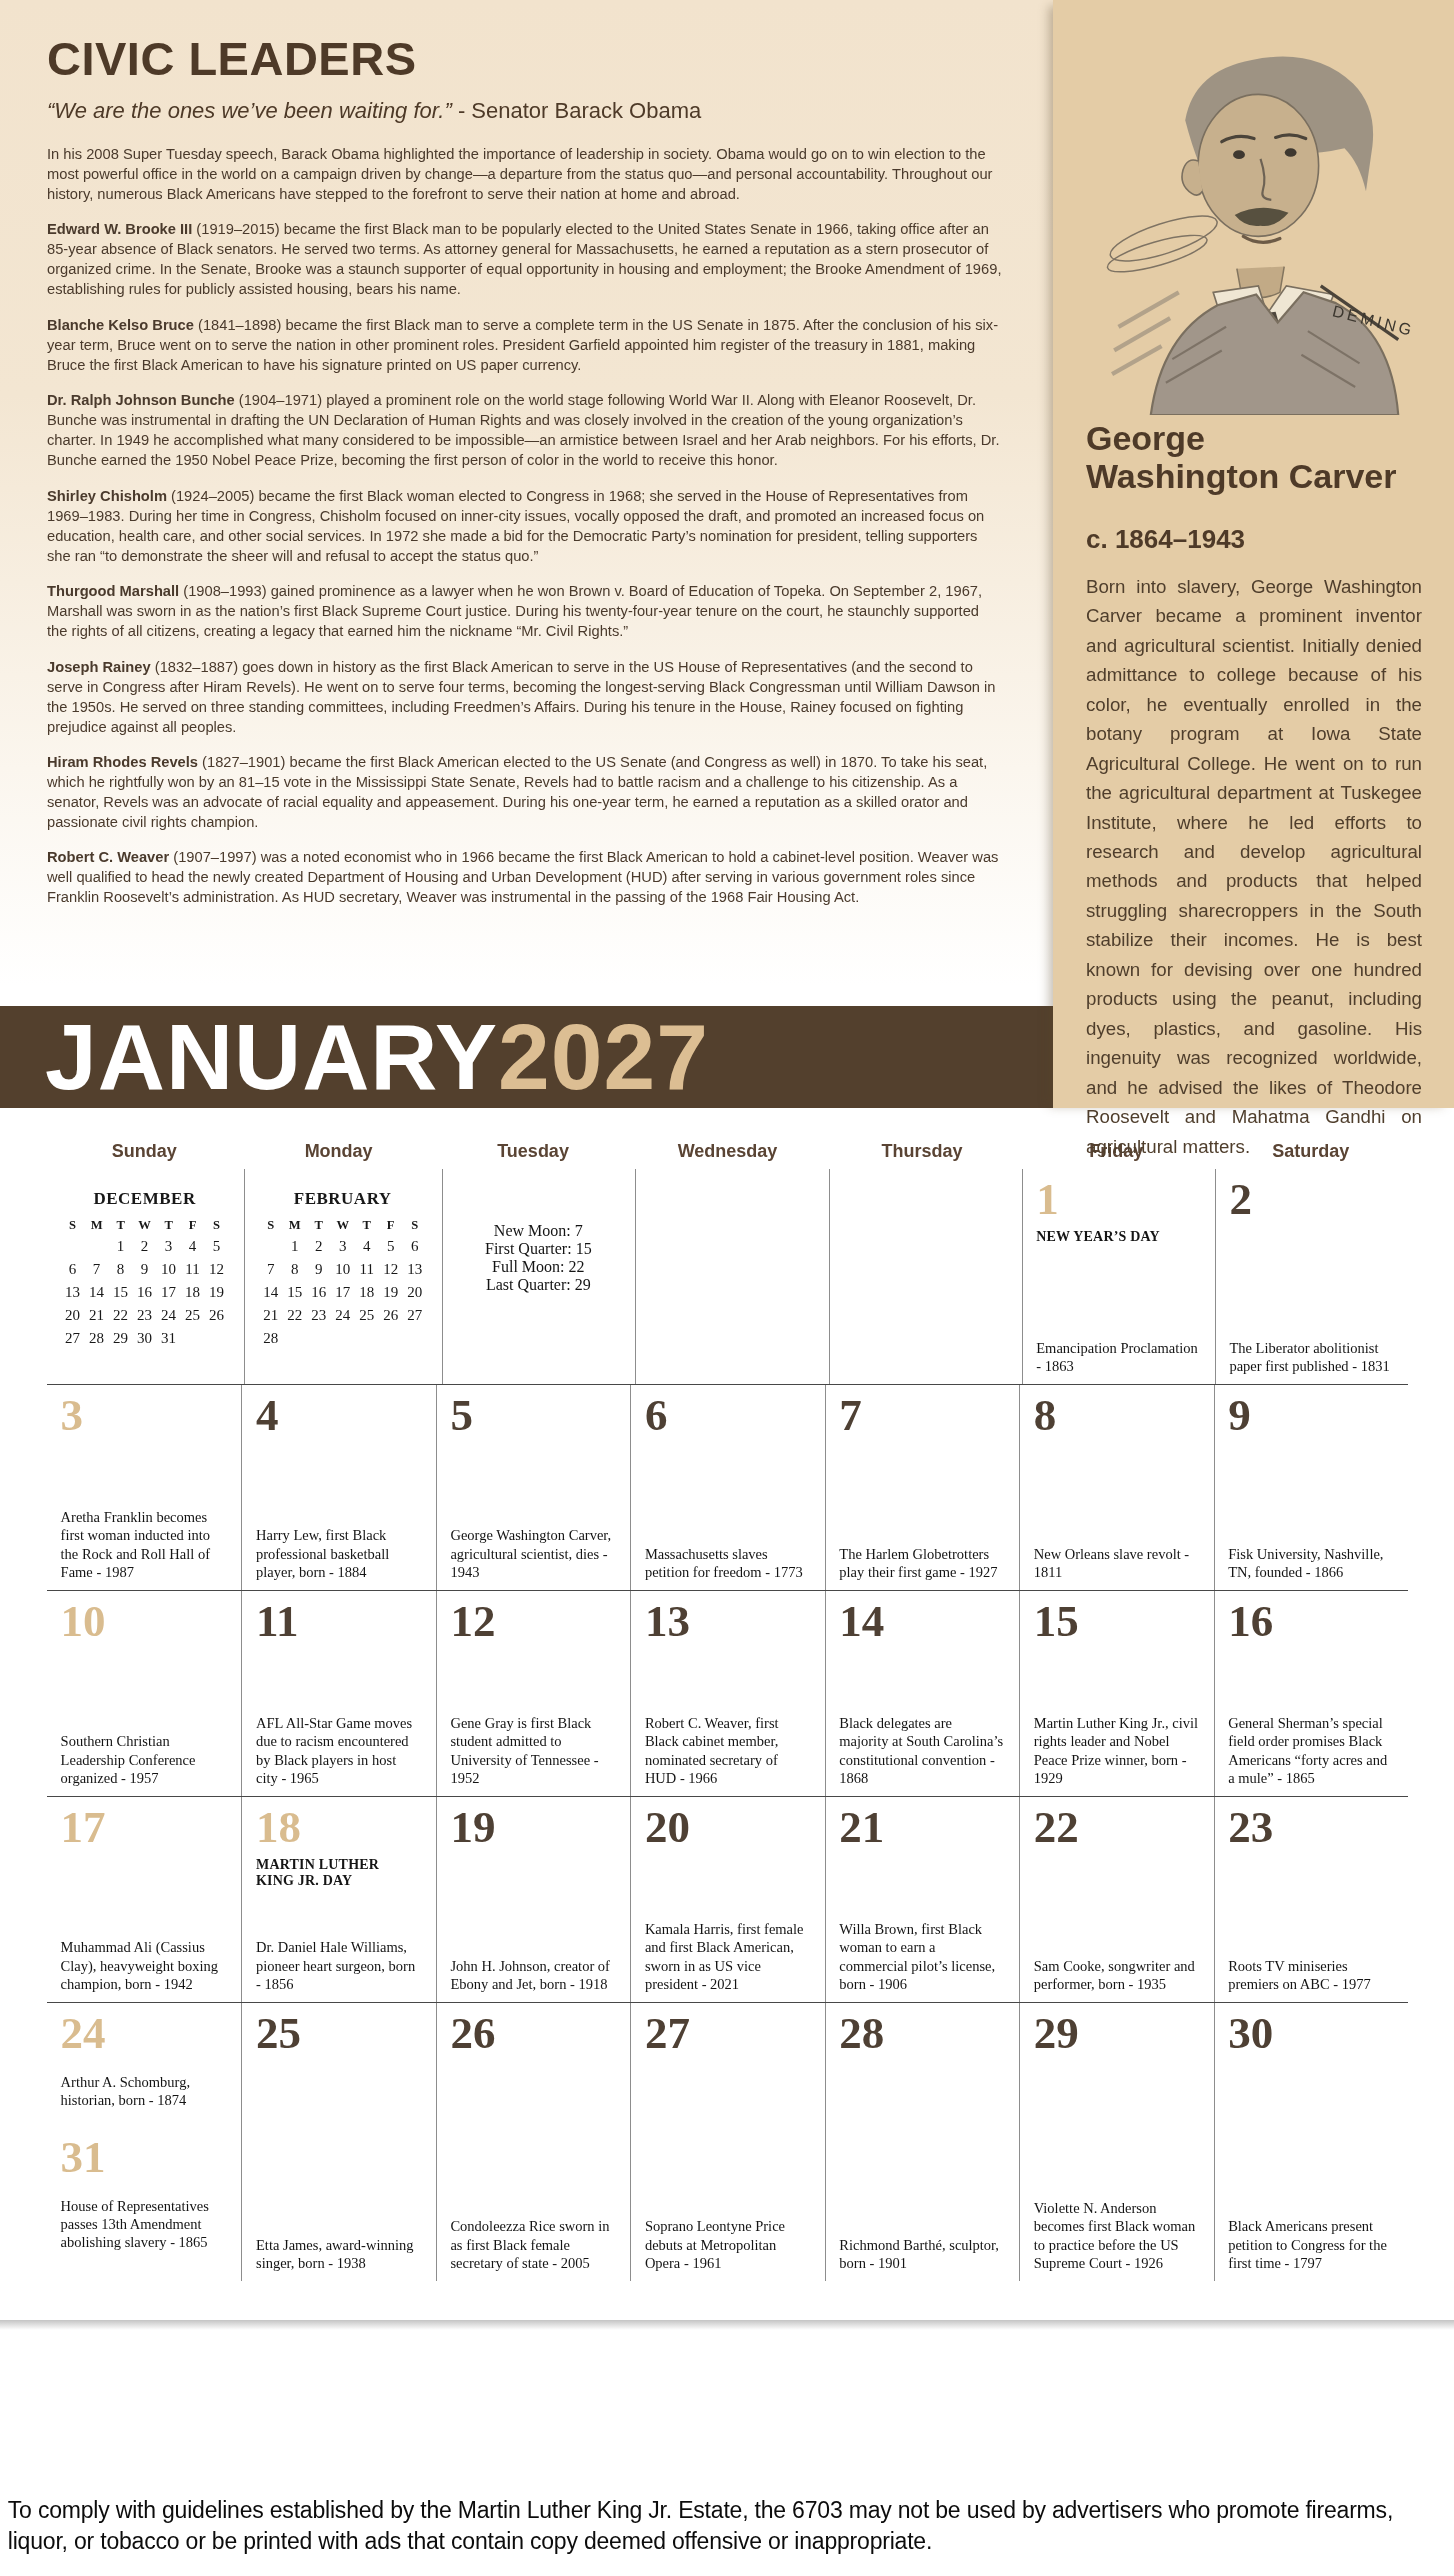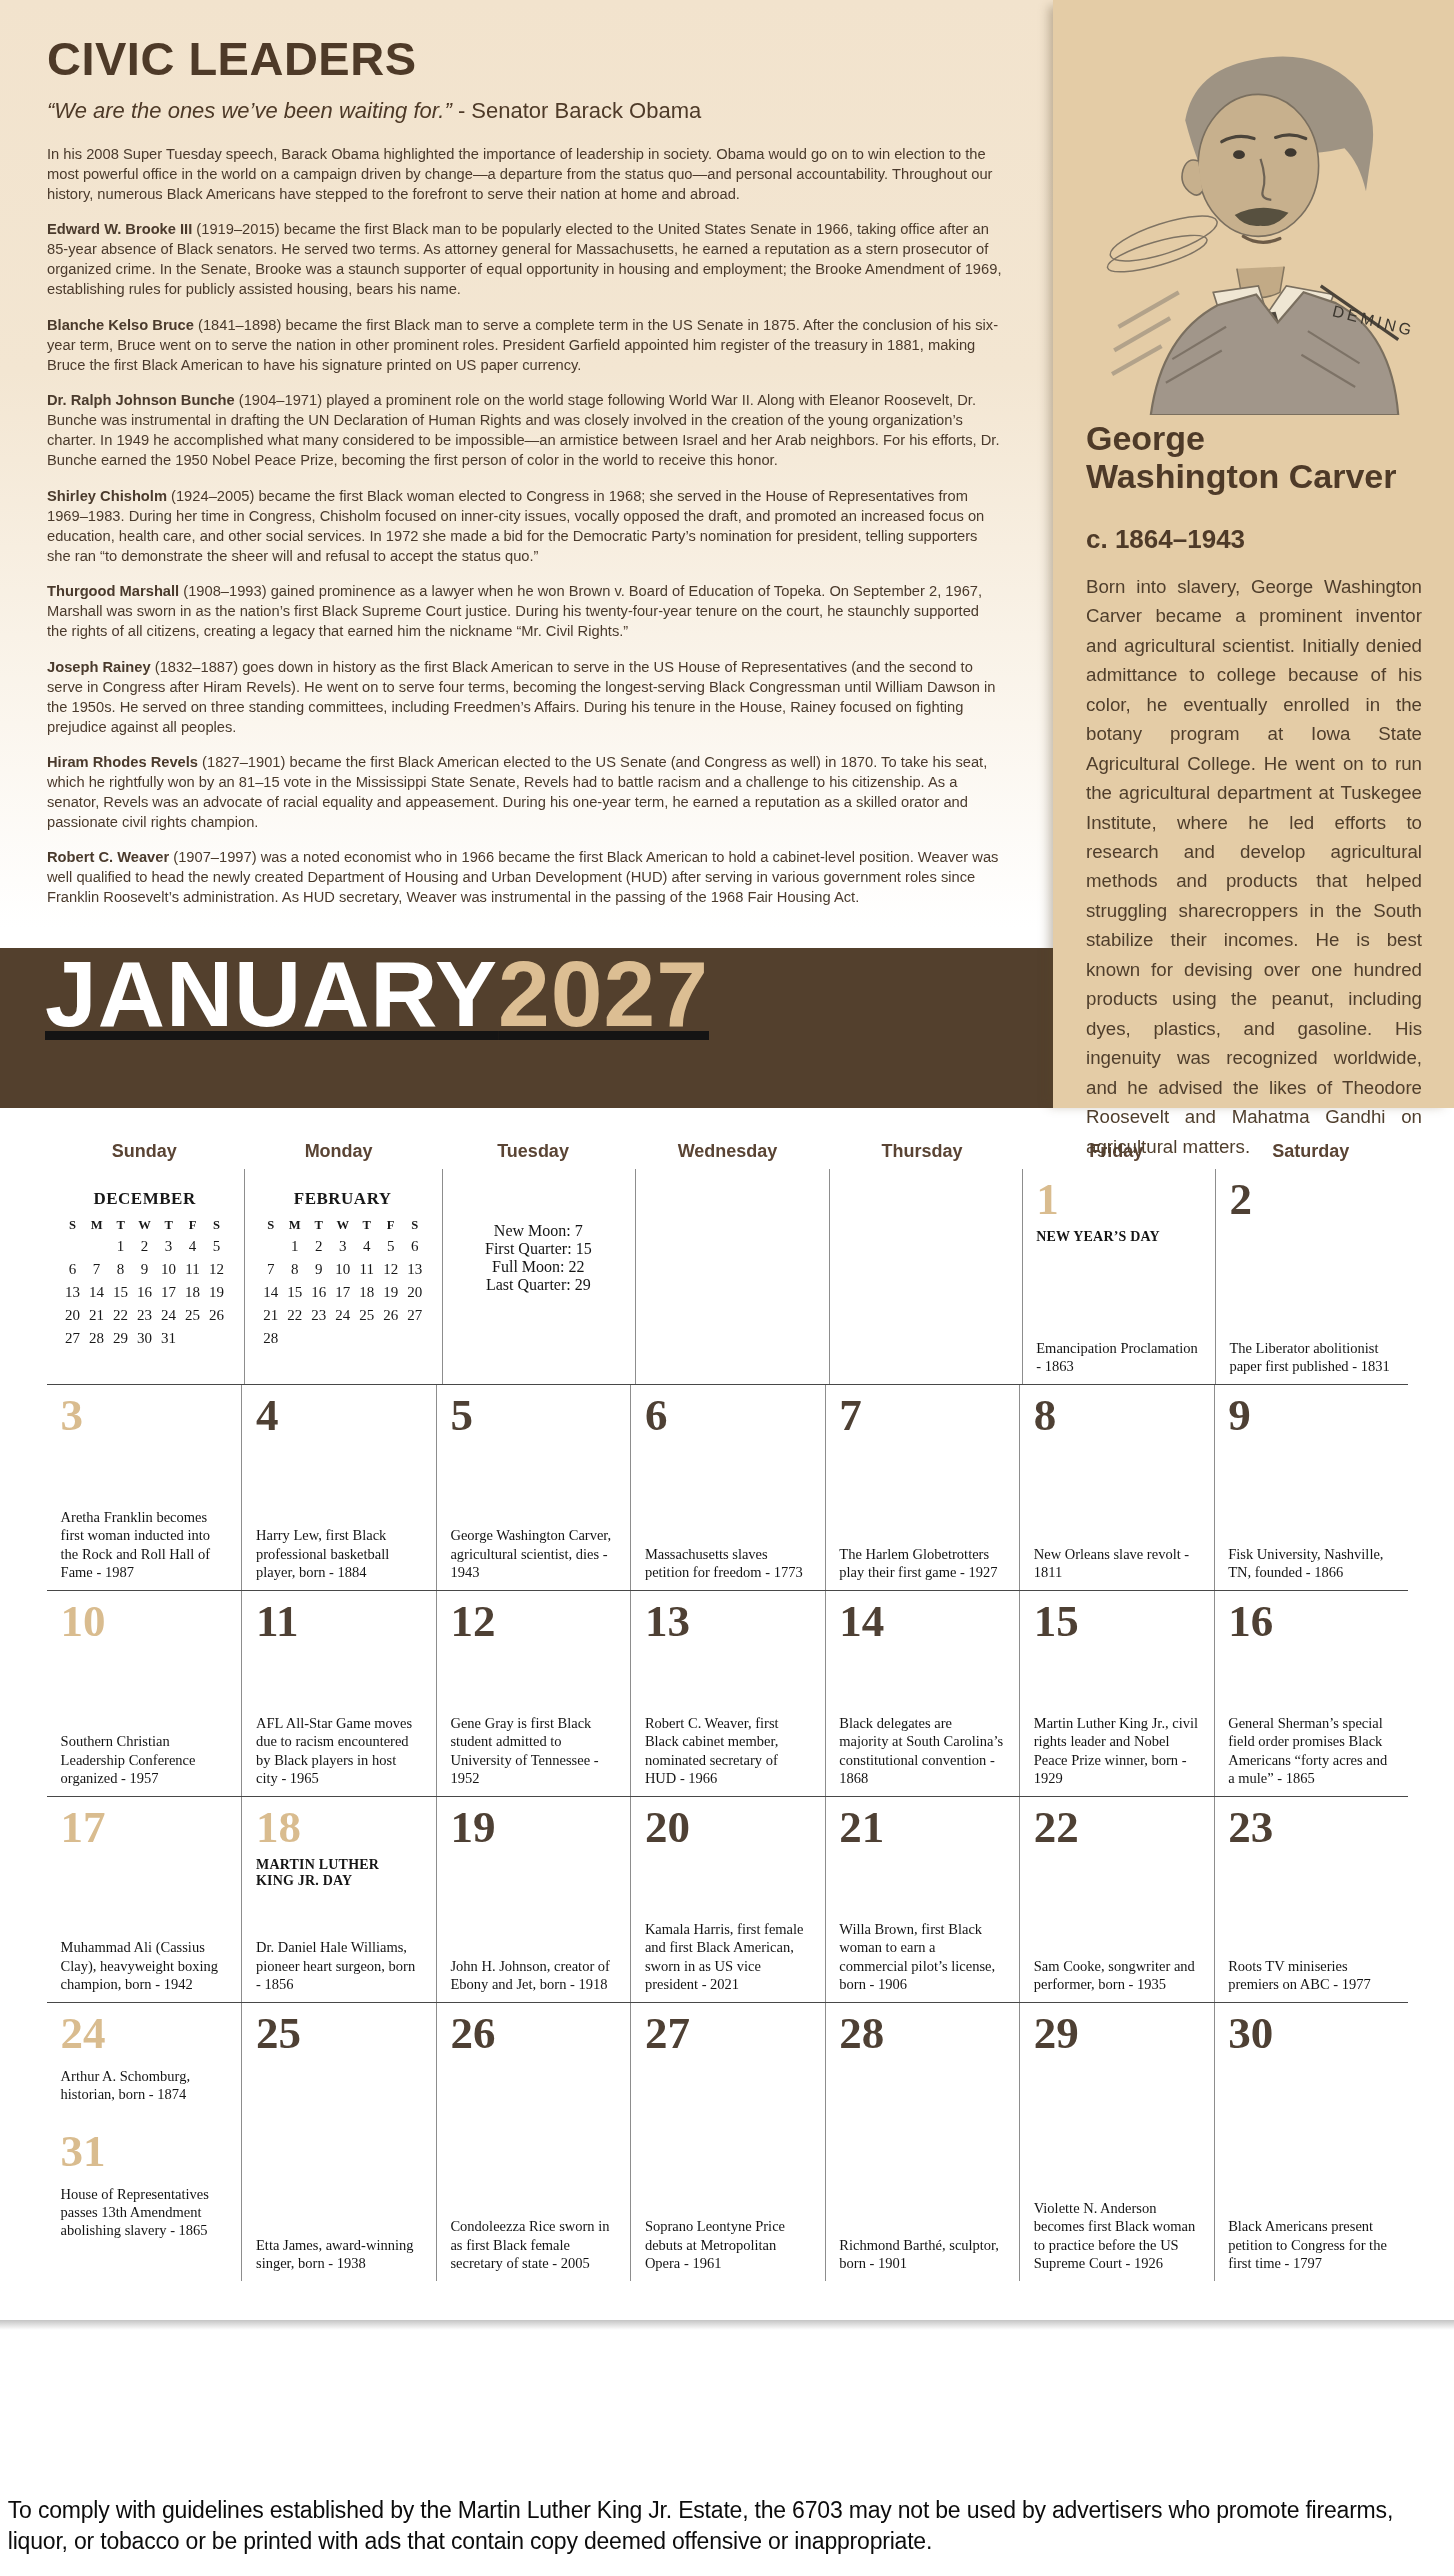--- a/index.html
+++ b/index.html
@@ -14,21 +14,21 @@
   .article {
     flex:1; padding:31px 50px 0 47px;
     background:linear-gradient(180deg,#f2e3cd 0%,#f3e6d2 40%,#fbf6ee 78%,#ffffff 100%);
   }
   .title { font-size:47px; font-weight:700; color:#4e3a28; margin:0 0 11.6px; letter-spacing:0.5px; }
   .quote { font-size:22px; color:#4e3a28; margin:0 0 21.3px; }
   .quote .q { font-style:italic; }
   .quote .qa { font-style:normal; }
   .intro, .leader { font-size:14.7px; line-height:1.36; color:#4a3a2c; margin:0 0 15.5px; }
   .leader b { font-weight:700; }
-  .banner { height:160px; background:#53402d; display:flex; align-items:flex-start; padding-left:45px;text-decoration:underline; }
+  .banner { height:102px; background:#53402d; display:flex; align-items:center; padding-left:45px; }
   .banner .m { font-size:93px; font-weight:700; color:#ffffff; line-height:1; letter-spacing:1px; }
   .banner .y { font-size:93px; font-weight:700; color:#dcbe93; line-height:1; letter-spacing:1px; }
   
   .sidebar {
     width:402px; background:#e4cca6; position:relative; z-index:2;
     box-shadow:-7.8px 1.9px 9.7px -3.9px rgba(90,70,40,.35);
     padding:3.9px 33px 0 33px;
   }
   .portrait { width:334px; height:411px; display:block; }
   .sb-name { font-size:34px; font-weight:700; color:#4e3a28; line-height:1.12; margin:3.9px 0 29px; }
@@ -42,21 +42,21 @@
   .weeks .week + .week { border-top:1.9px solid #474747; }
   .weeks .week:first-child { min-height:215px; }
   .weeks .week:last-child { min-height:279px; }
   .cell { padding:7.8px 15.5px 9.7px 13.6px; display:flex; flex-direction:column; }
   .cell.vline { border-left:1.9px solid #8d8d8d; }
   .num { font-size:45px; font-weight:700; color:#4e4034; line-height:1; }
   .num.accent { color:#d9bc8f; }
   .num.second { margin-top:25px; }
   .holiday { font-size:14px; font-weight:700; color:#151515; margin-top:6.8px; letter-spacing:0.2px; }
   .ev { font-size:14.5px; line-height:1.25; color:#141414; margin-top:auto; max-width:199px; }
-  .ev.under { margin-top:11px; }
+  .ev.under { margin-top:17px; }
   .mini { margin:11.6px auto 0; text-align:center; }
   .mini-title { font-size:17px; font-weight:700; color:#181818; margin-bottom:8.7px; letter-spacing:0.5px; }
   .mini-grid { display:grid; grid-template-columns:repeat(7,24px); justify-content:center; row-gap:5.8px; }
   .mini-grid .dw { font-weight:700; font-size:12.6px; color:#181818; }
   .mini-grid .dd { font-size:15px; color:#181818; }
   .cell.moons { justify-content:center; align-items:center; gap:0; padding-bottom:45px; }
   .moon-line { font-size:16px; color:#141414; }
   .page-shadow { height:9.7px; background:linear-gradient(180deg,#c4c4c4,#ffffff); }
   
   .footer { padding:142px 11.6px 0 7.8px; }

